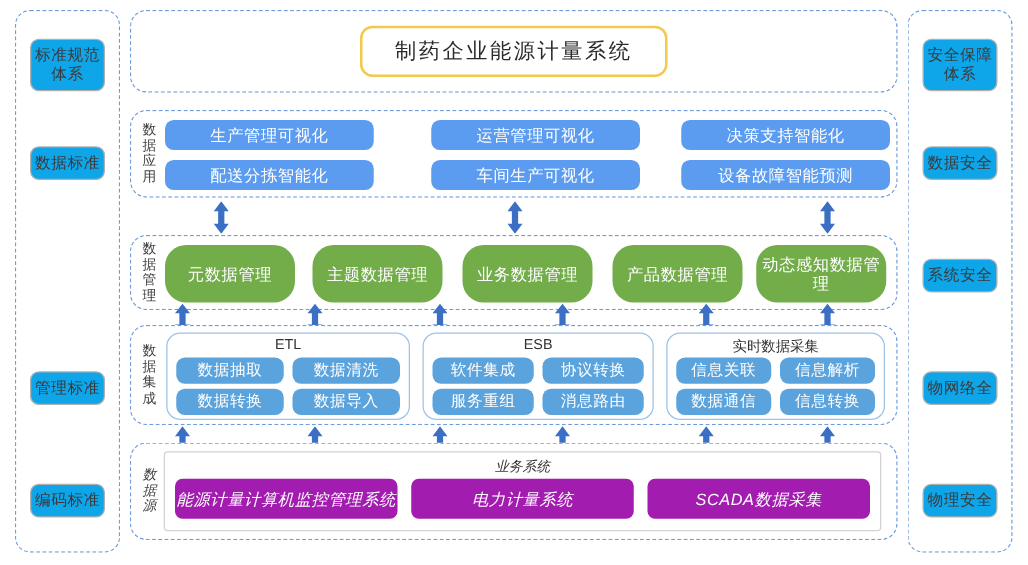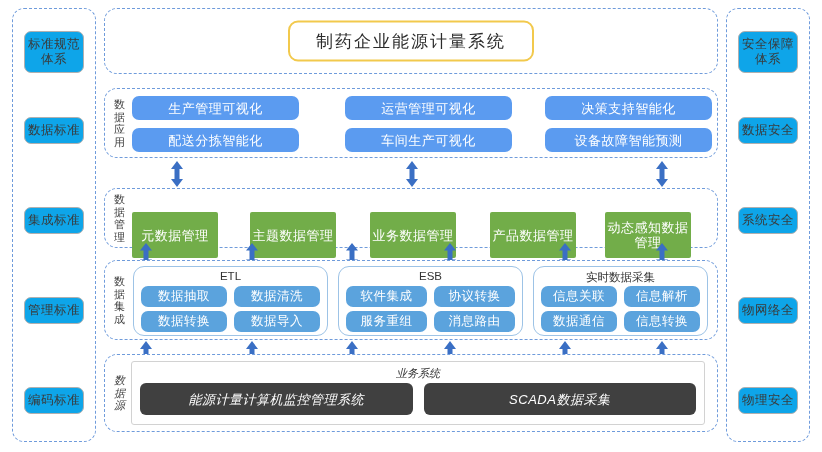--- a/index.html
+++ b/index.html
@@ -59,34 +59,34 @@
 
   
   .pill {
     border-radius: 7px; color: #fff; text-align: center;
     display: flex; align-items: center; justify-content: center;
     font-size: 13px; letter-spacing: .5px; line-height: 15px;
   }
   .pill-blue  { background: #5b9bf0; }
   .pill-blue2 { background: #5ba3dd; }
   .pill-green { background: #72ad49; }
-  .pill-deep  { background: #404040; text-align: right; }
+  .pill-deep  { background: #a21caf; text-align: right; }
 
   
   .app-col { position: absolute; top: 7px; width: 167px; }
   .app-col .pill { width: 100%; height: 24px; }
   .app-col .pill + .pill { margin-top: 8px; }
   #app-col-0 { left: 27px; }
   #app-col-1 { left: 240px; }
   #app-col-2 { left: 440px; }
 
   
   .mgmt-box {
-    position: absolute; top: 23px; height: 46px; width: 86px;
-    border-radius: 2px;
+    position: absolute; top: 7px; height: 46px; width: 104px;
+    border-radius: 17px;
   }
   #mgmt-0 { left: 27px; }
   #mgmt-1 { left: 145px; text-align: right; }
   #mgmt-2 { left: 265px; }
   #mgmt-3 { left: 385px; }
   #mgmt-4 { left: 500px; }
 
   
   .integ-group {
     position: absolute; top: 5px; height: 70px;
@@ -125,21 +125,20 @@
   .arrow svg { display: block; }
 </style>
 </head>
 <body>
 
 <div id="root">
 
   <div class="side-col" id="side-left">
     <div class="side-chip" style="top:22px">标准规范体系</div>
     <div class="side-chip" style="top:108px">数据标准</div>
-    <div class="side-chip" style="top:198px">集成标准</div>
     <div class="side-chip" style="top:288px">管理标准</div>
     <div class="side-chip" style="top:378px">编码标准</div>
   </div>
 
   <div class="side-col" id="side-right">
     <div class="side-chip" style="top:22px">安全保障体系</div>
     <div class="side-chip" style="top:108px">数据安全</div>
     <div class="side-chip" style="top:198px">系统安全</div>
     <div class="side-chip" style="top:288px">物网络全</div>
     <div class="side-chip" style="top:378px">物理安全</div>
@@ -286,18 +285,19 @@
         <path d="M7 0 L13 8 L9.5 8 L9.5 18 L13 18 L7 26 L1 18 L4.5 18 L4.5 8 L1 8 Z" fill="#3a6fc4"></path>
       </svg>
   </div>
 
   <div class="band" id="band-src">
     <div class="band-label">数据源</div>
     <div class="src-panel">
       <div class="src-title">业务系统</div>
       <div class="src-row">
         <div class="pill pill-deep">能源计量计算机监控管理系统</div>
+        <div class="pill pill-deep">电力计量系统</div>
         <div class="pill pill-deep">SCADA数据采集</div>
       </div>
     </div>
   </div>
 
 </div>
 
 </body></html>

